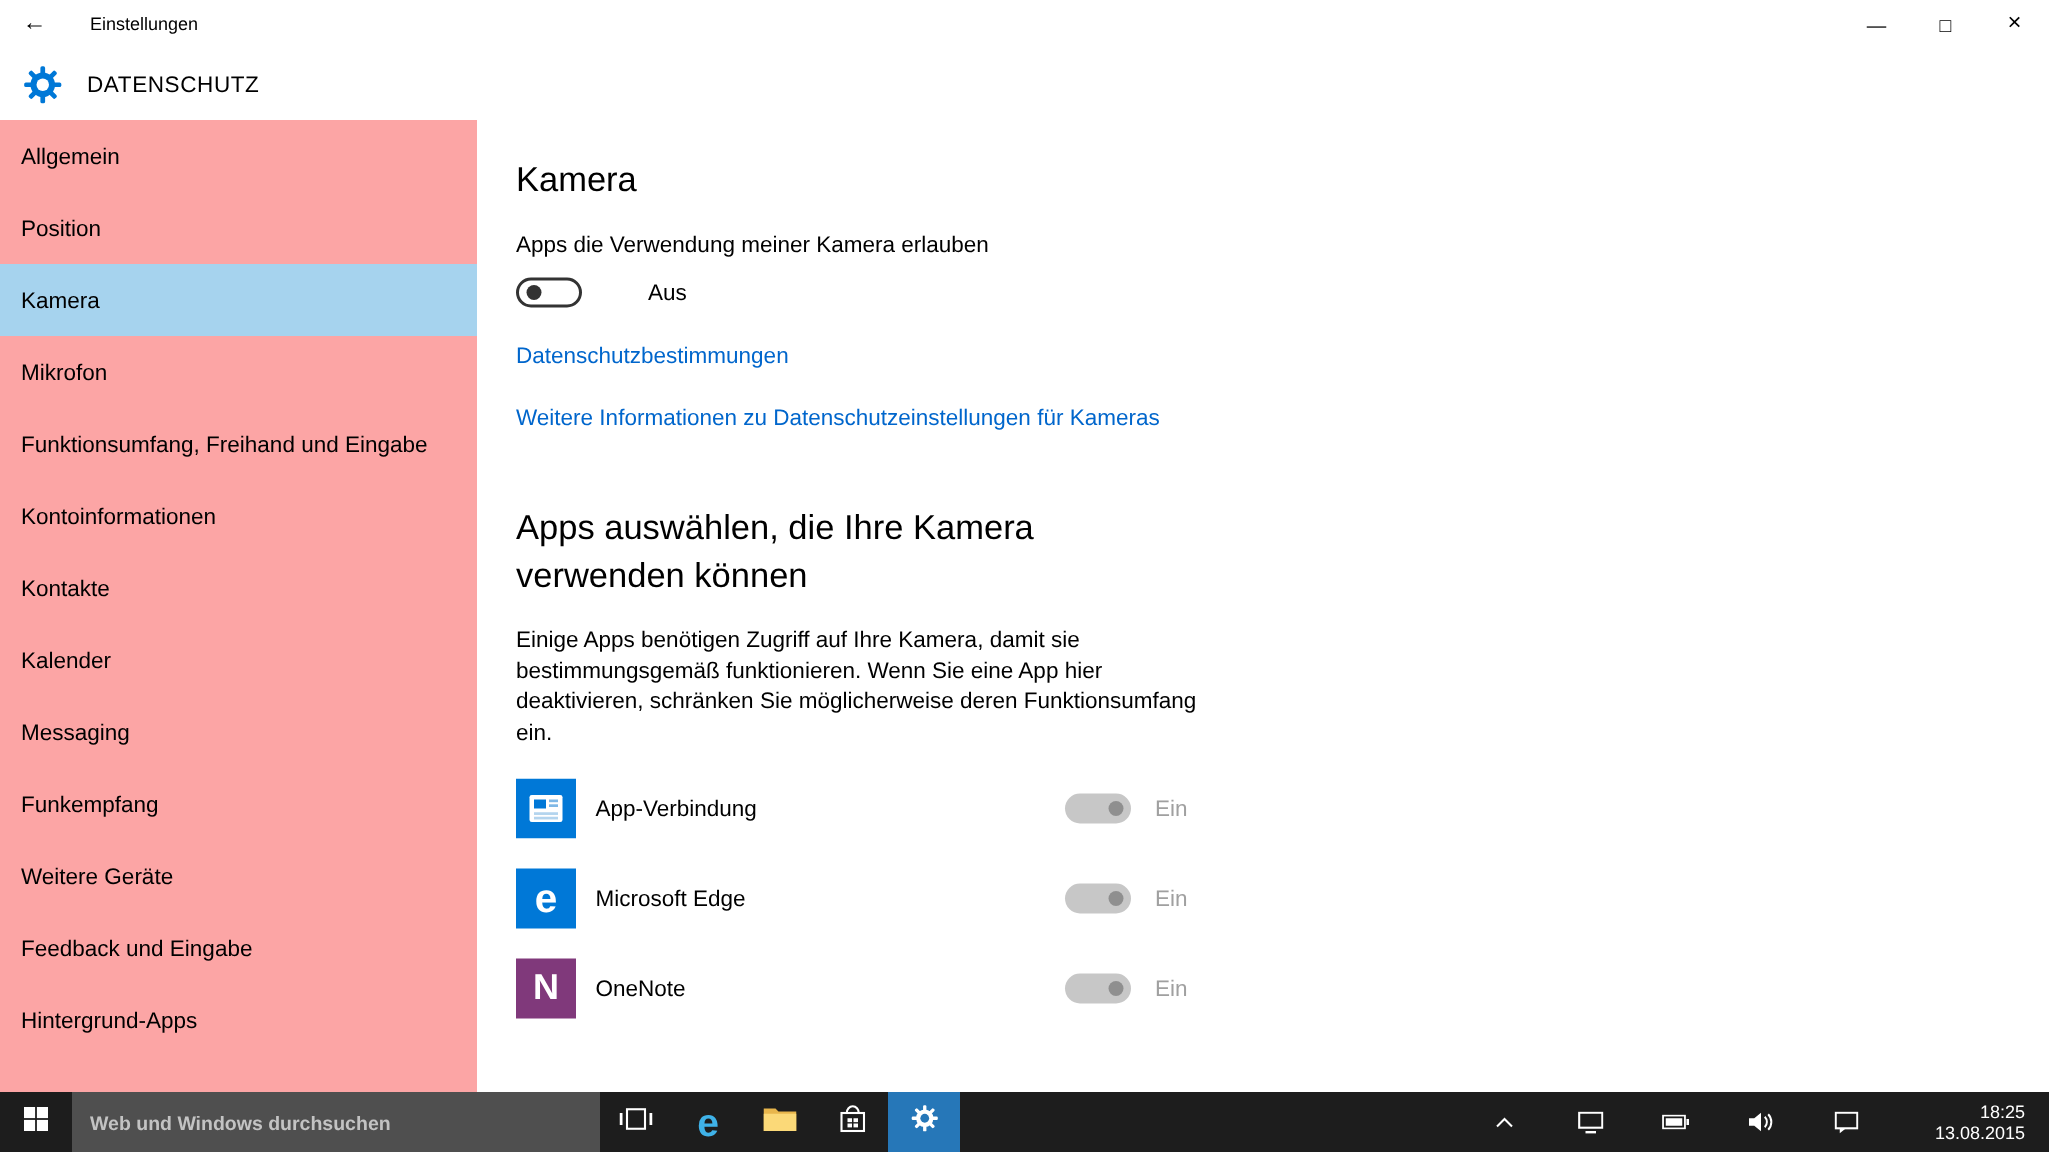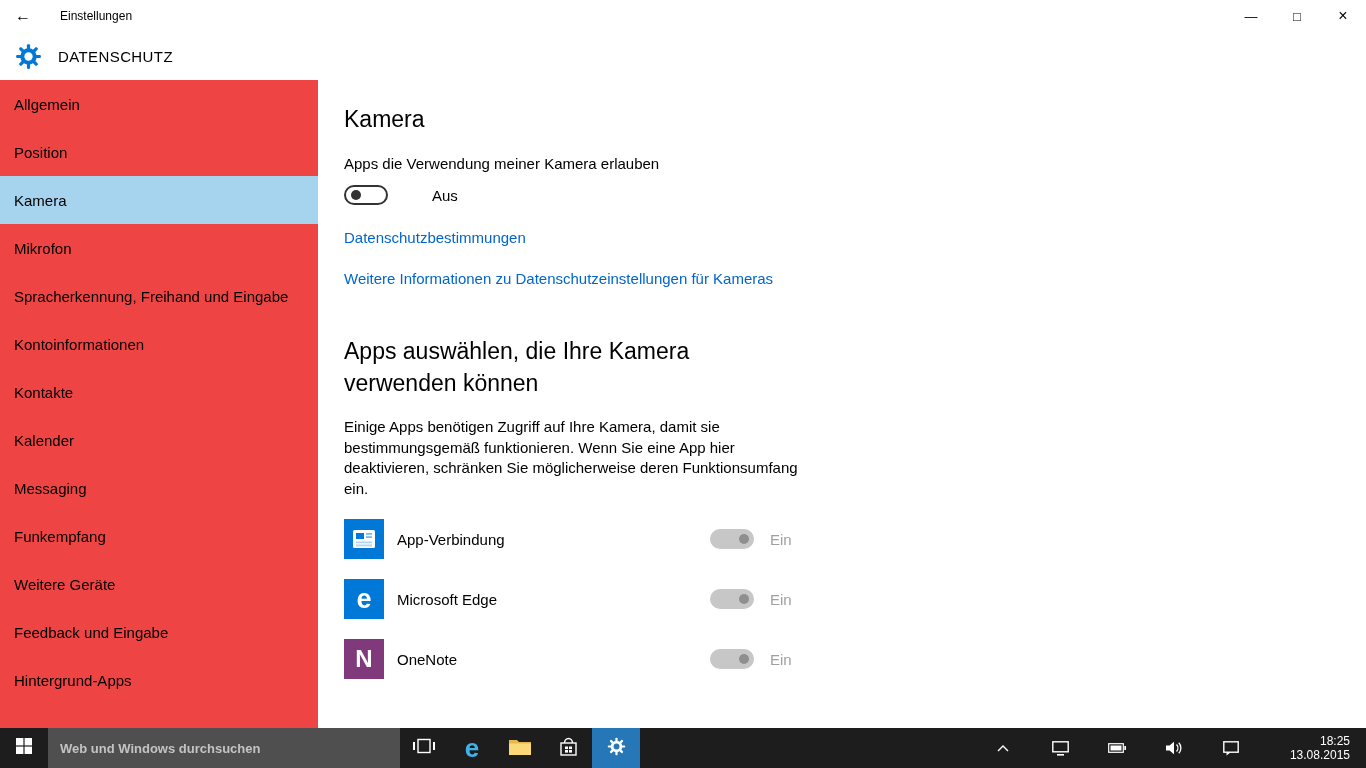--- a/index.html
+++ b/index.html
@@ -18,21 +18,21 @@
   
   .appheader { flex:0 0 48px; display:flex; align-items:center; padding:0 14px; background:#fff; }
   .gear-wrap { width:28px; height:28px; display:flex; align-items:center; justify-content:center; }
   .app-section { font-size:15px; font-weight:400; margin-left:16px; letter-spacing:.4px; }
   .searchbox { margin-left:auto; width:292px; height:27px; border:1px solid #8a8a8a; background:#fff; display:flex; align-items:center; padding:0 7px 0 9px; }
   .searchbox input { border:0; outline:0; flex:1; font-size:13.5px; color:#444; font-family:inherit; }
   .searchbox input::placeholder { color:#767676; }
 
   
   .content { flex:1; display:flex; min-height:0; }
-  .sidebar { flex:0 0 318px; width:318px; background:#ef4444; }
+  .sidebar { flex:0 0 318px; width:318px; background:#fca5a5; }
   .side-item { height:48px; display:flex; align-items:center; padding:0 14px; font-size:15px; cursor:pointer; }
   .side-item.selected { background:#a6d3ee; }
 
   .main { flex:1; background:#fff; padding:26px 40px 0 26px; }
   .page-title { font-size:23px; font-weight:400; }
   .master-label { margin-top:22px; font-size:15px; }
   .toggle-row { margin-top:13px; display:flex; align-items:center;gap:28px; }
   .toggle { width:44px; height:20px; border:2px solid #333; border-radius:10px; background:#fff; position:relative; cursor:pointer; flex:0 0 44px; }
   .toggle .knob { position:absolute; top:3px; left:5px; width:10px; height:10px; border-radius:50%; background:#333; }
   .toggle.disabled-on { border:none; background:#c7c7c7; }
@@ -92,21 +92,21 @@
     </span>
     <h1 class="app-section">DATENSCHUTZ</h1>
   </div>
 
   <div class="content">
     <nav class="sidebar">
       <div class="side-item">Allgemein</div>
       <div class="side-item">Position</div>
       <div class="side-item selected">Kamera</div>
       <div class="side-item">Mikrofon</div>
-      <div class="side-item">Spracherkennung, Freihand und Eingabe</div>
+      <div class="side-item">Funktionsumfang, Freihand und Eingabe</div>
       <div class="side-item">Kontoinformationen</div>
       <div class="side-item">Kontakte</div>
       <div class="side-item">Kalender</div>
       <div class="side-item">Messaging</div>
       <div class="side-item">Funkempfang</div>
       <div class="side-item">Weitere Geräte</div>
       <div class="side-item">Feedback und Eingabe</div>
       <div class="side-item">Hintergrund-Apps</div>
     </nav>
 

